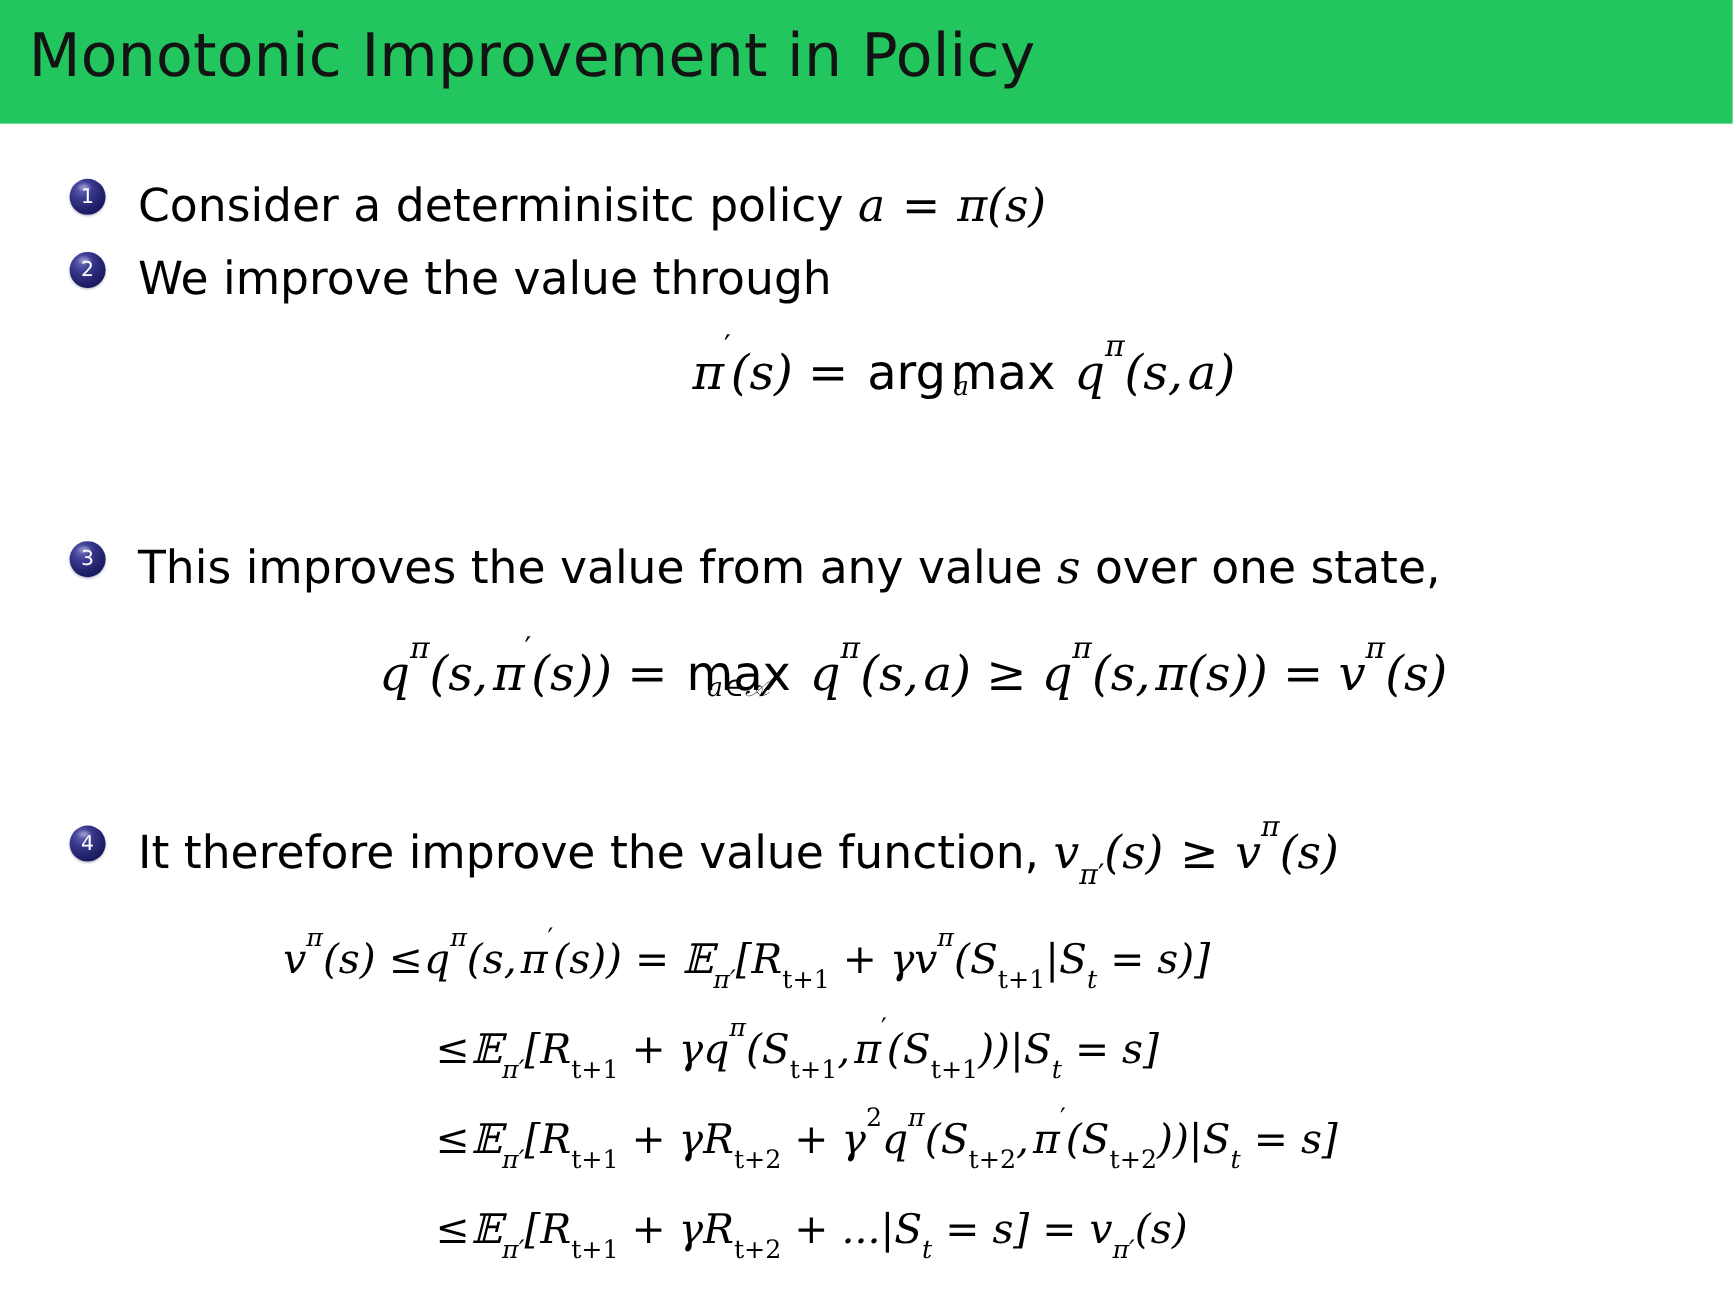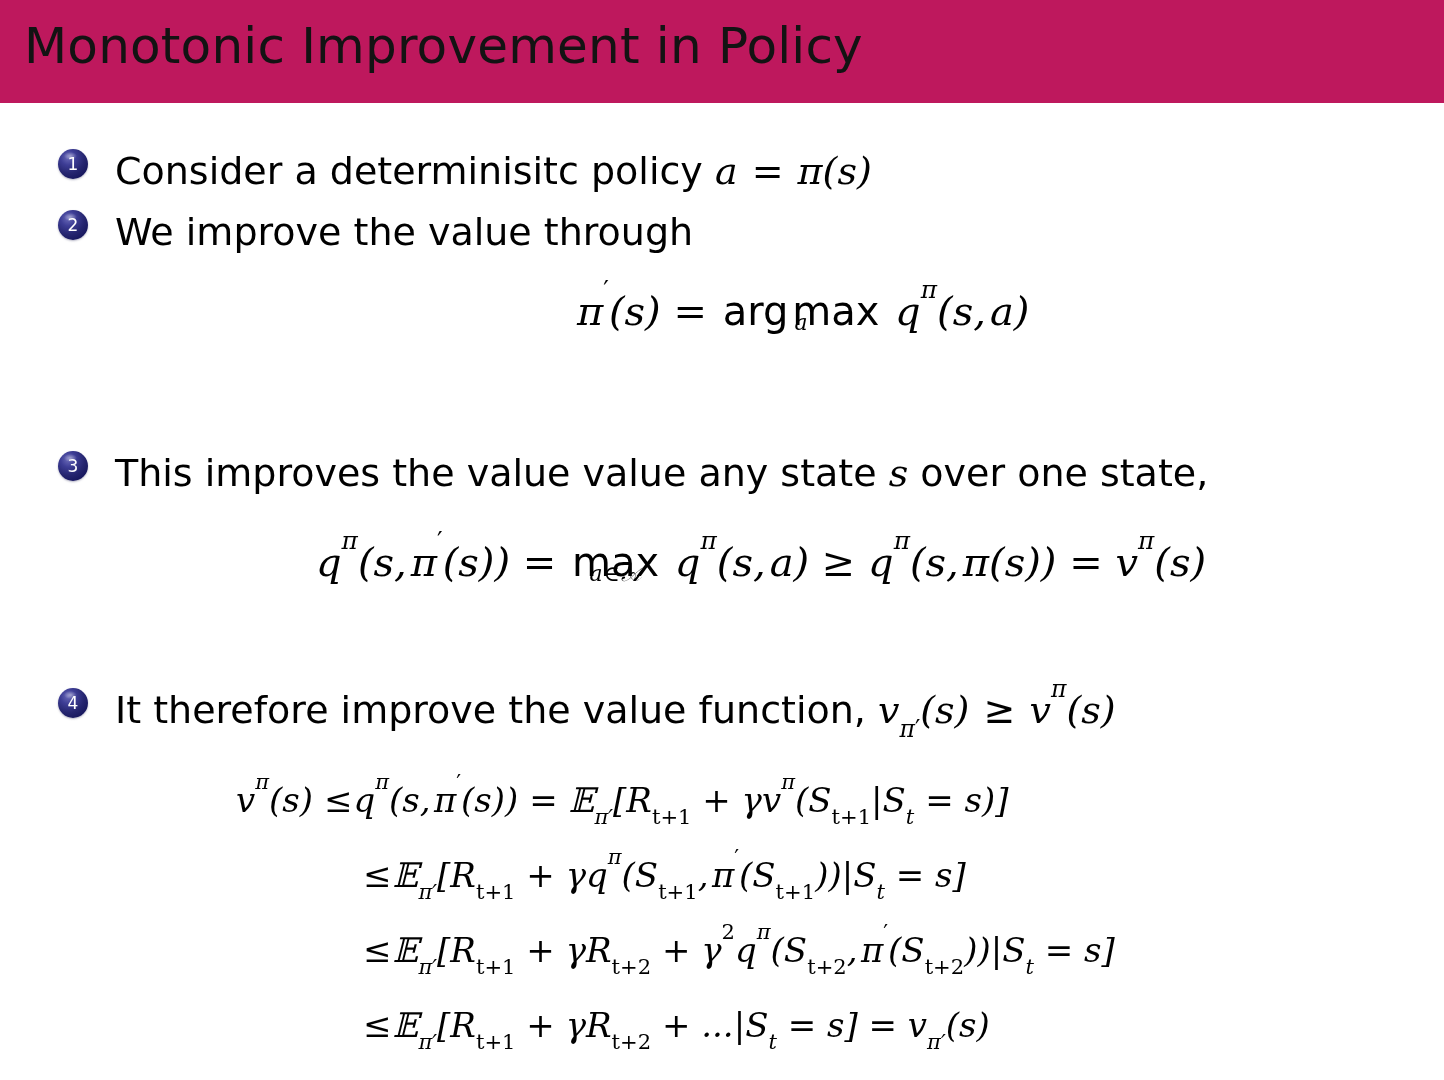--- a/index.html
+++ b/index.html
@@ -15,21 +15,21 @@
     overflow: hidden;
     position: relative;
   }
 
   
   #slide-header {
     position: absolute;
     left: 0; top: 0;
     width: 1444px;
     height: 103px;
-    background: #be185d;
+    background: #22c55e;
     box-sizing: border-box;
   }
   #slide-title {
     position: absolute;
     left: 24px;
     top: 17px;
     font-size: 50px;
     font-weight: 400;
     letter-spacing: 0.2px;
     color: #131313;
@@ -188,21 +188,21 @@
     <span class="gk">π</span><sup class="m n">′</sup>(s) <span class="op">=</span>
     <span class="limop" style="font-size:1em;">arg max<span class="lim-sub">a</span></span>
     q<sup class="m"><span class="gk">π</span></sup>(s, a)
   </div>
 
   <div class="bullet-row" style="left:58px; top:348px;">
     <div class="num-bullet">
       <span>3</span>
     </div>
     <div class="bullet-text">
-      <span>This improves the value value any state</span>
+      <span>This improves the value from any value</span>
       <span class="math">s</span>
       <span>over one state,</span>
     </div>
   </div>
 
   <div class="eq-display" style="left:316px; top:436px;">
     q<sup class="m"><span class="gk">π</span></sup>(s, <span class="gk">π</span><sup class="m n">′</sup>(s)) <span class="op">=</span>
     <span class="limop">max<span class="lim-sub">a<span class="op" style="padding:0 1px;">∈</span><span class="cal">𝒜</span></span></span>
     q<sup class="m"><span class="gk">π</span></sup>(s, a) <span class="op">≥</span>
     q<sup class="m"><span class="gk">π</span></sup>(s, <span class="gk">π</span>(s)) <span class="op">=</span>

